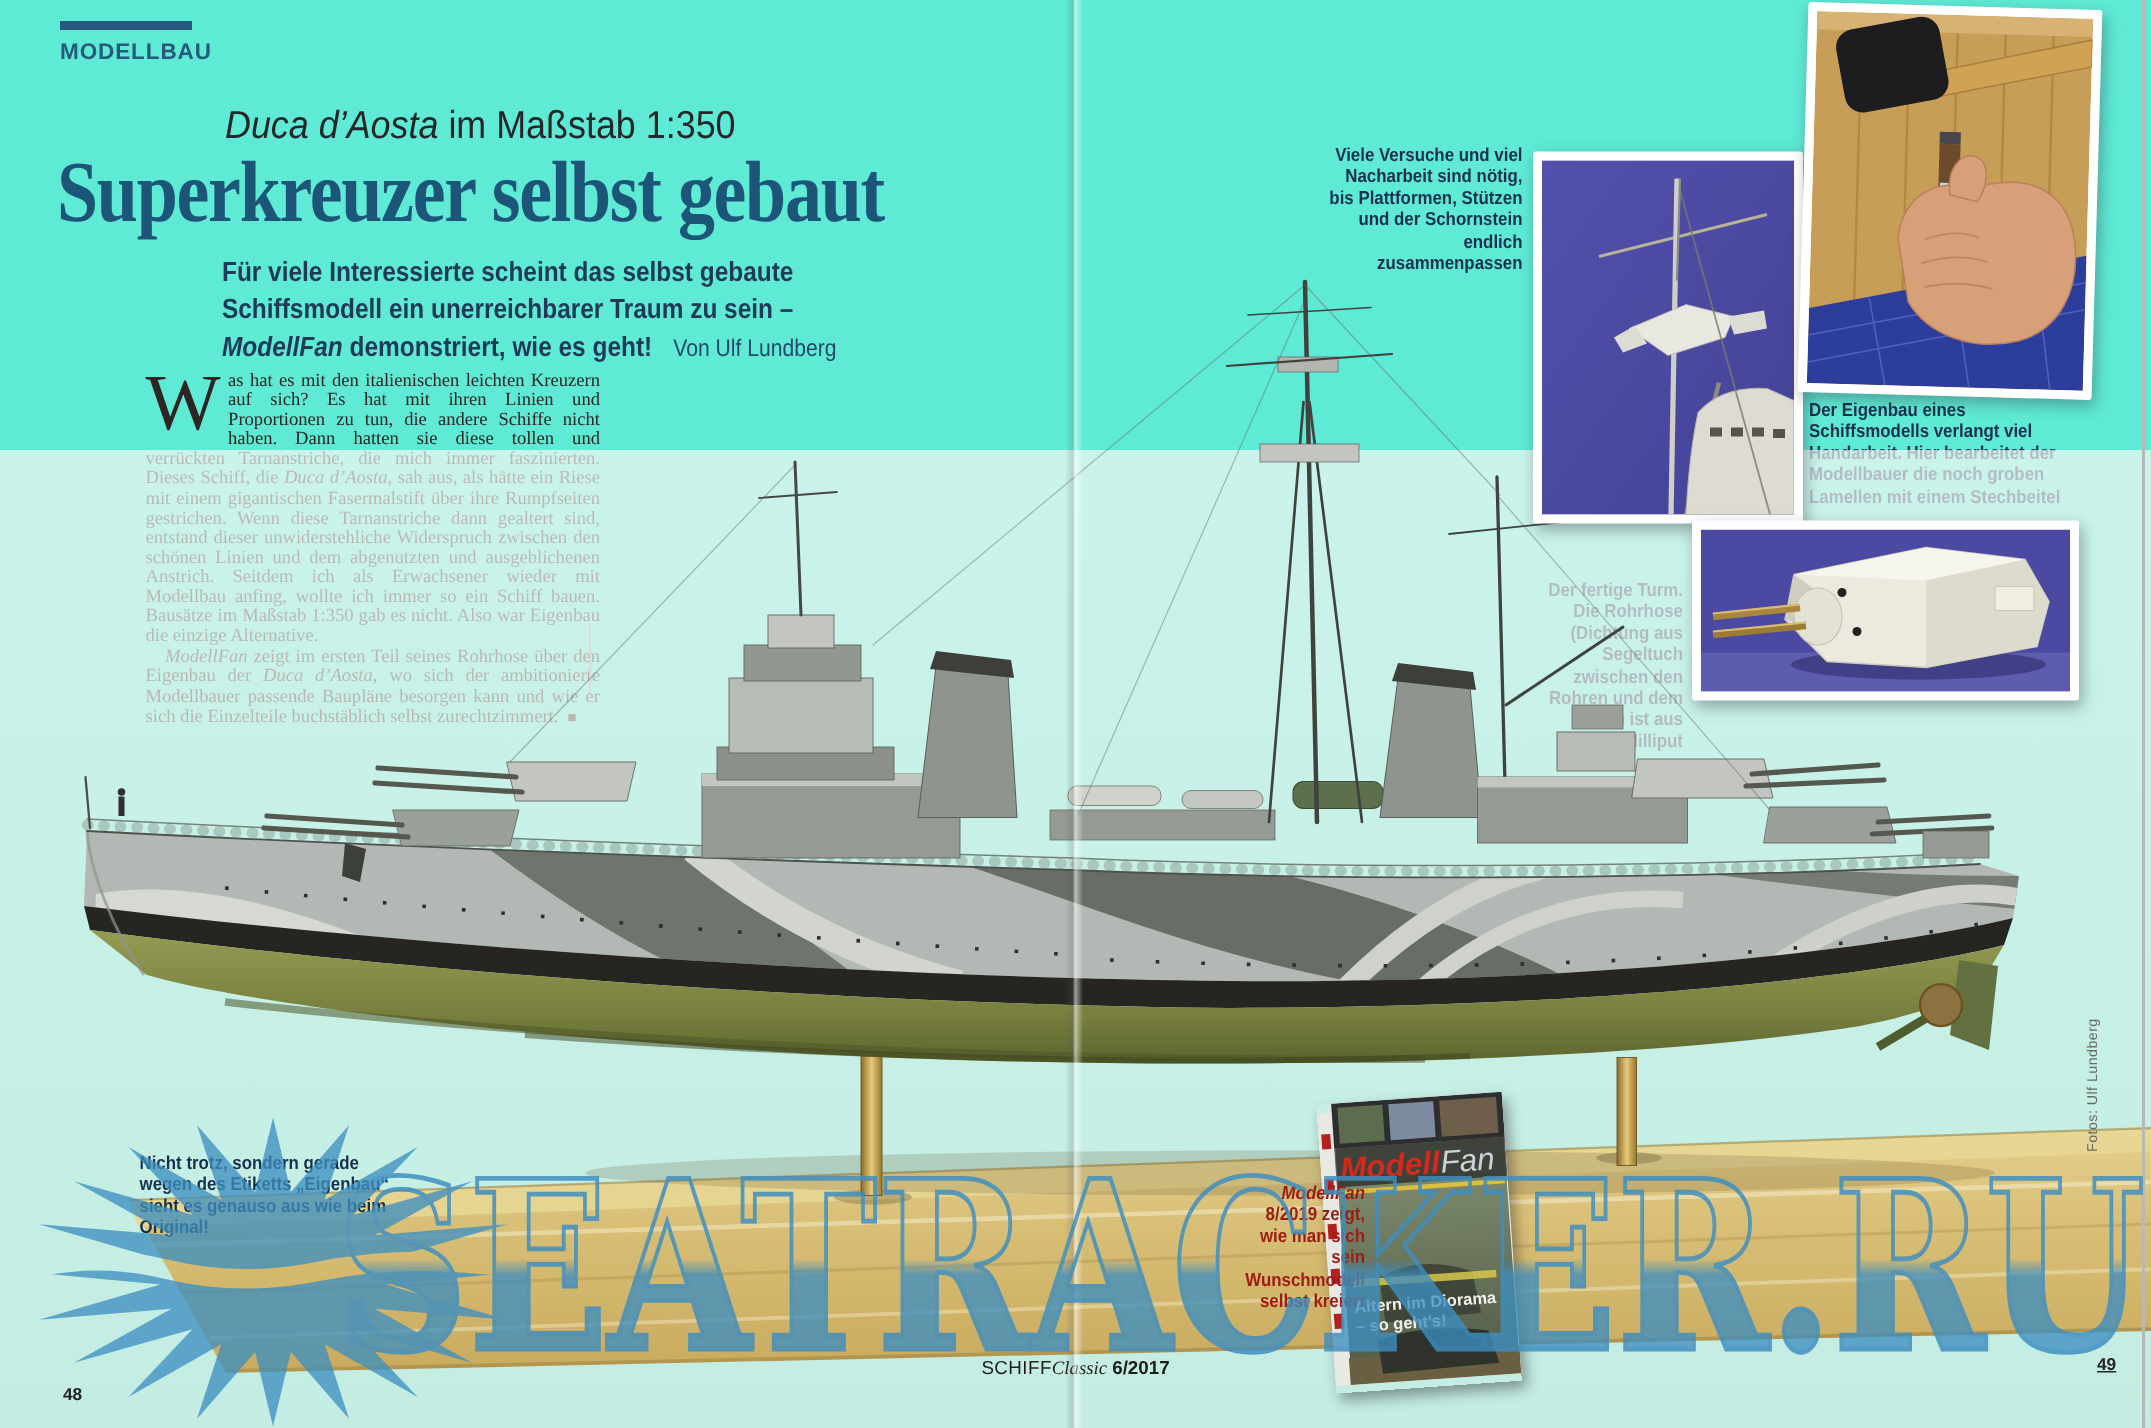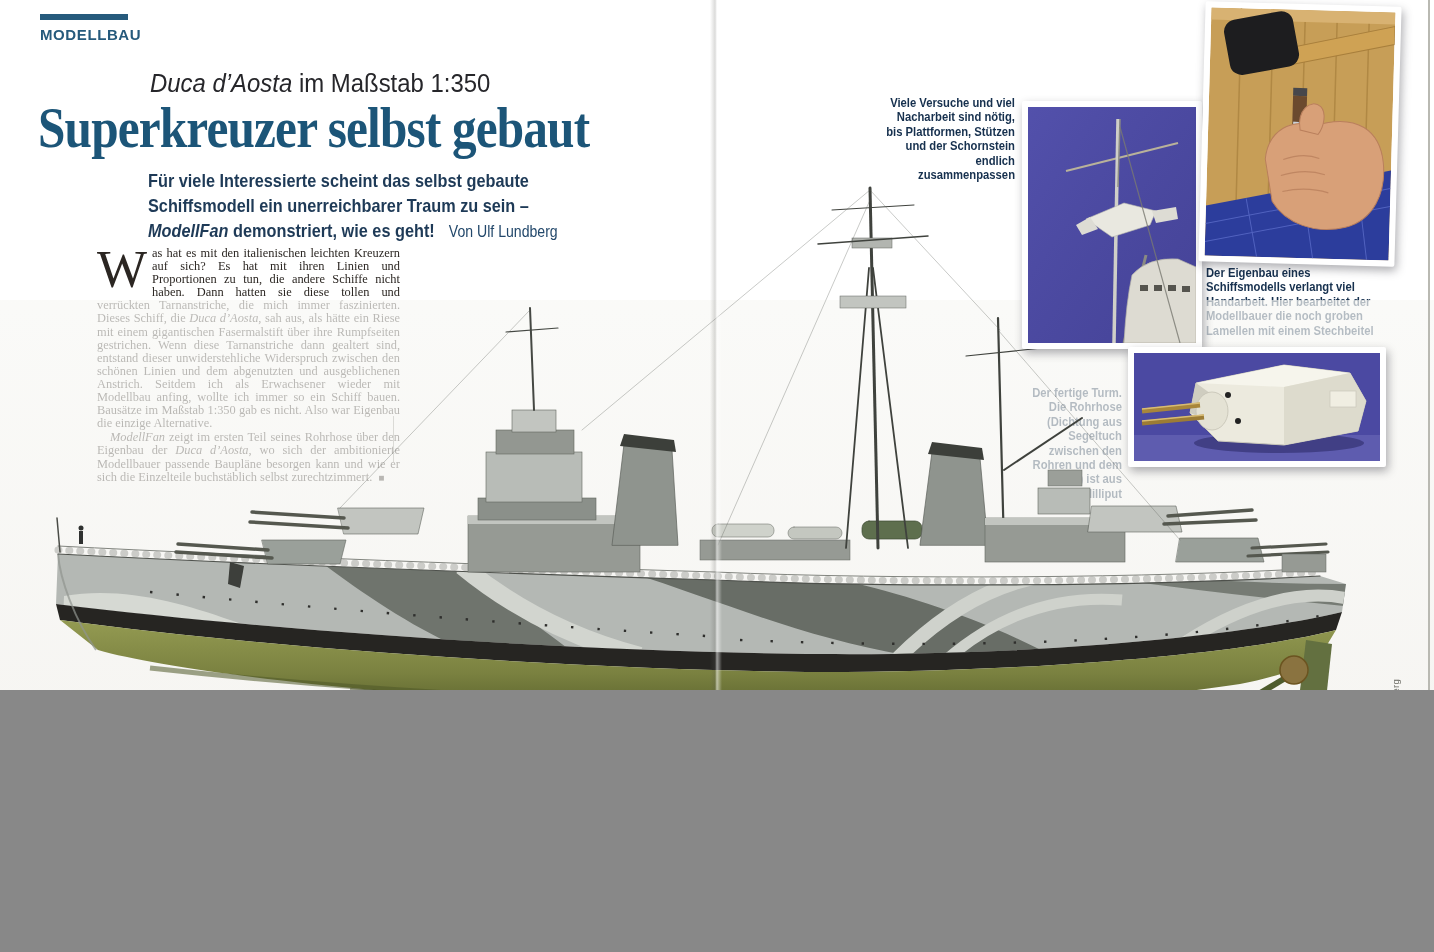--- a/index.html
+++ b/index.html
@@ -1,16 +1,16 @@
 <!DOCTYPE html>
 <html><head>
 <meta charset="utf-8">
 <style>
   html,body{margin:0;padding:0;background:#888;}
-  #spread{position:relative;width:1434px;height:690px;background:#ffffff;overflow:hidden;
+  #spread{position:relative;width:1434px;height:952px;background:#5eead4;overflow:hidden;
           font-family:"Liberation Sans",sans-serif;}
   .abs{position:absolute;}
 
   
   #section-rule{left:40px;top:14px;width:88px;height:6px;background:#265a7c;}
   #section-label{left:40px;top:26px;font-size:15px;font-weight:bold;color:#265a7c;letter-spacing:.6px;}
   #kicker{left:150px;top:68px;font-size:26px;color:#26262a;transform:scaleX(.92);transform-origin:0 0;white-space:nowrap;}
   #kicker .it{font-style:italic;}
   #title{left:38px;top:94px;font-family:"Liberation Serif",serif;font-weight:bold;font-size:58px;
          color:#1c5578;letter-spacing:-1px;transform:scaleX(.85);transform-origin:0 0;white-space:nowrap;}

